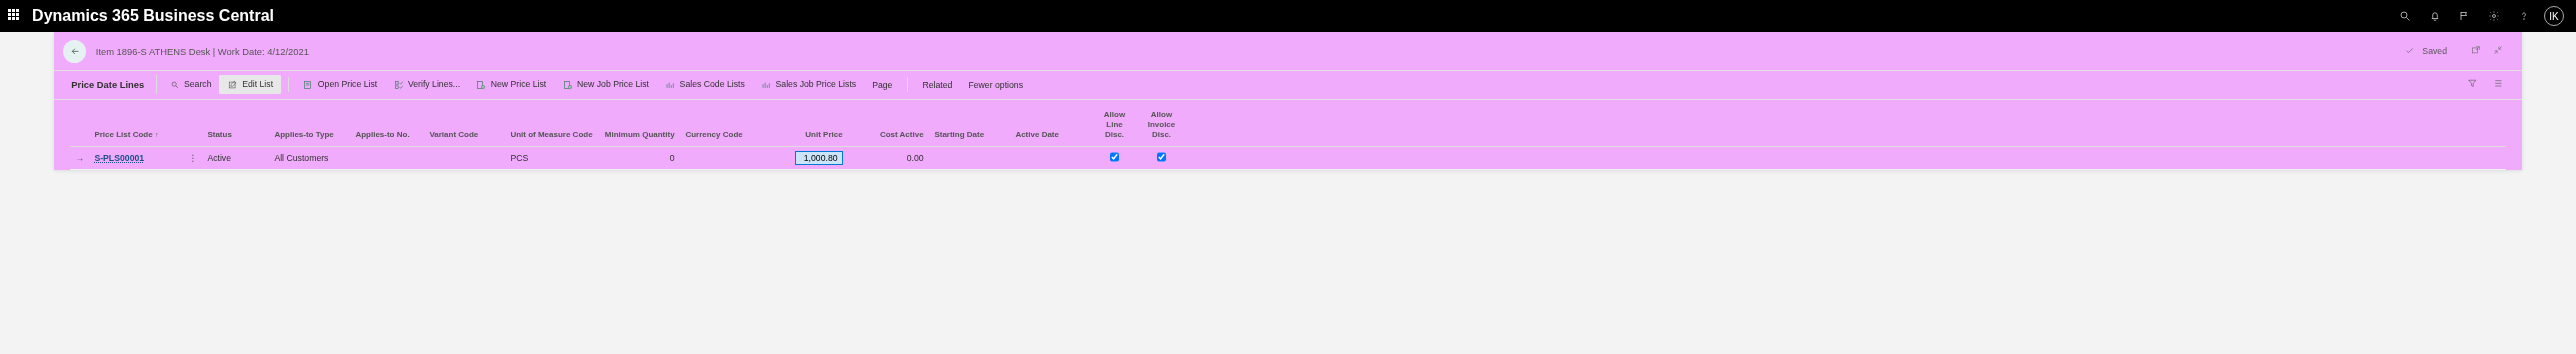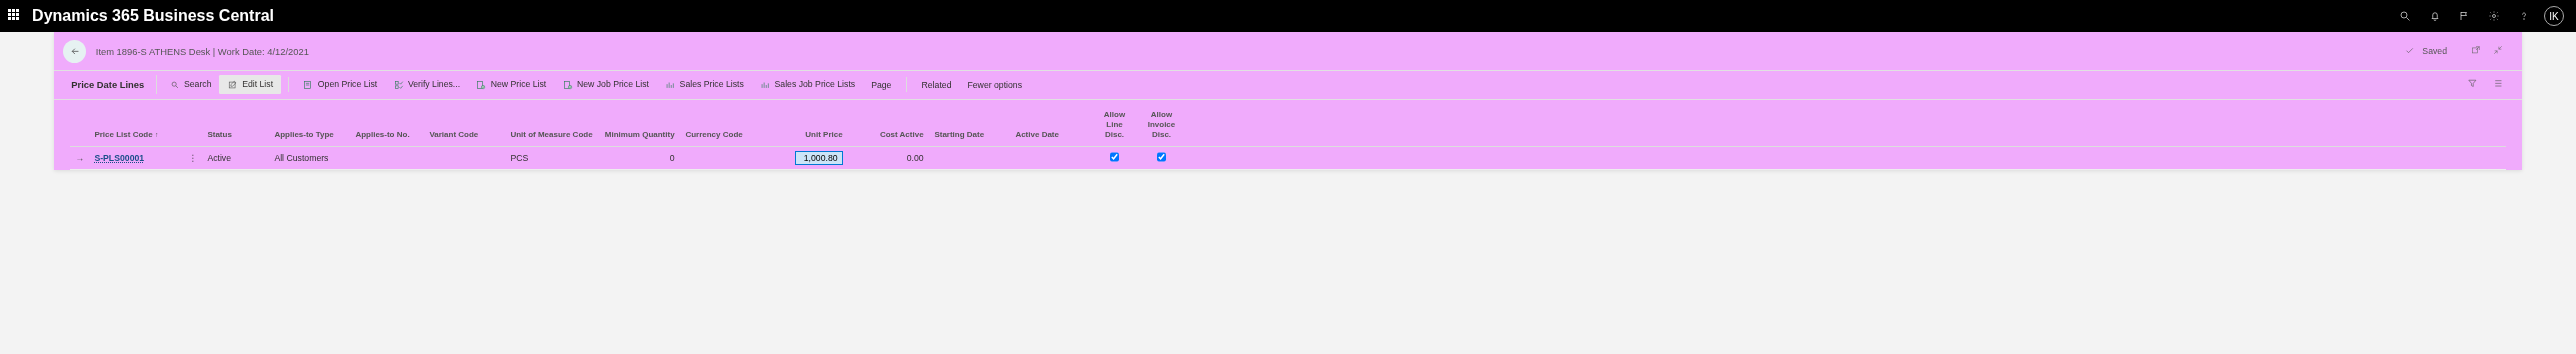--- a/index.html
+++ b/index.html
@@ -228,21 +228,21 @@
 
     <div class="tool-btn">
       <span class="ic">
           <svg viewBox="0 0 24 24" fill="none" stroke="#2a7a55" stroke-width="1.5">
             <line x1="5" y1="19" x2="5" y2="10"></line>
             <line x1="10" y1="19" x2="10" y2="6"></line>
             <line x1="15" y1="19" x2="15" y2="12"></line>
             <line x1="20" y1="19" x2="20" y2="8"></line>
           </svg>
         </span>
-      <span>Sales Price Lists</span>
+      <span>Sales Code Lists</span>
     </div>
 
     <div class="tool-btn">
       <span class="ic">
           <svg viewBox="0 0 24 24" fill="none" stroke="#2a7a55" stroke-width="1.5">
             <line x1="5" y1="19" x2="5" y2="10"></line>
             <line x1="10" y1="19" x2="10" y2="6"></line>
             <line x1="15" y1="19" x2="15" y2="12"></line>
             <line x1="20" y1="19" x2="20" y2="8"></line>
           </svg>

